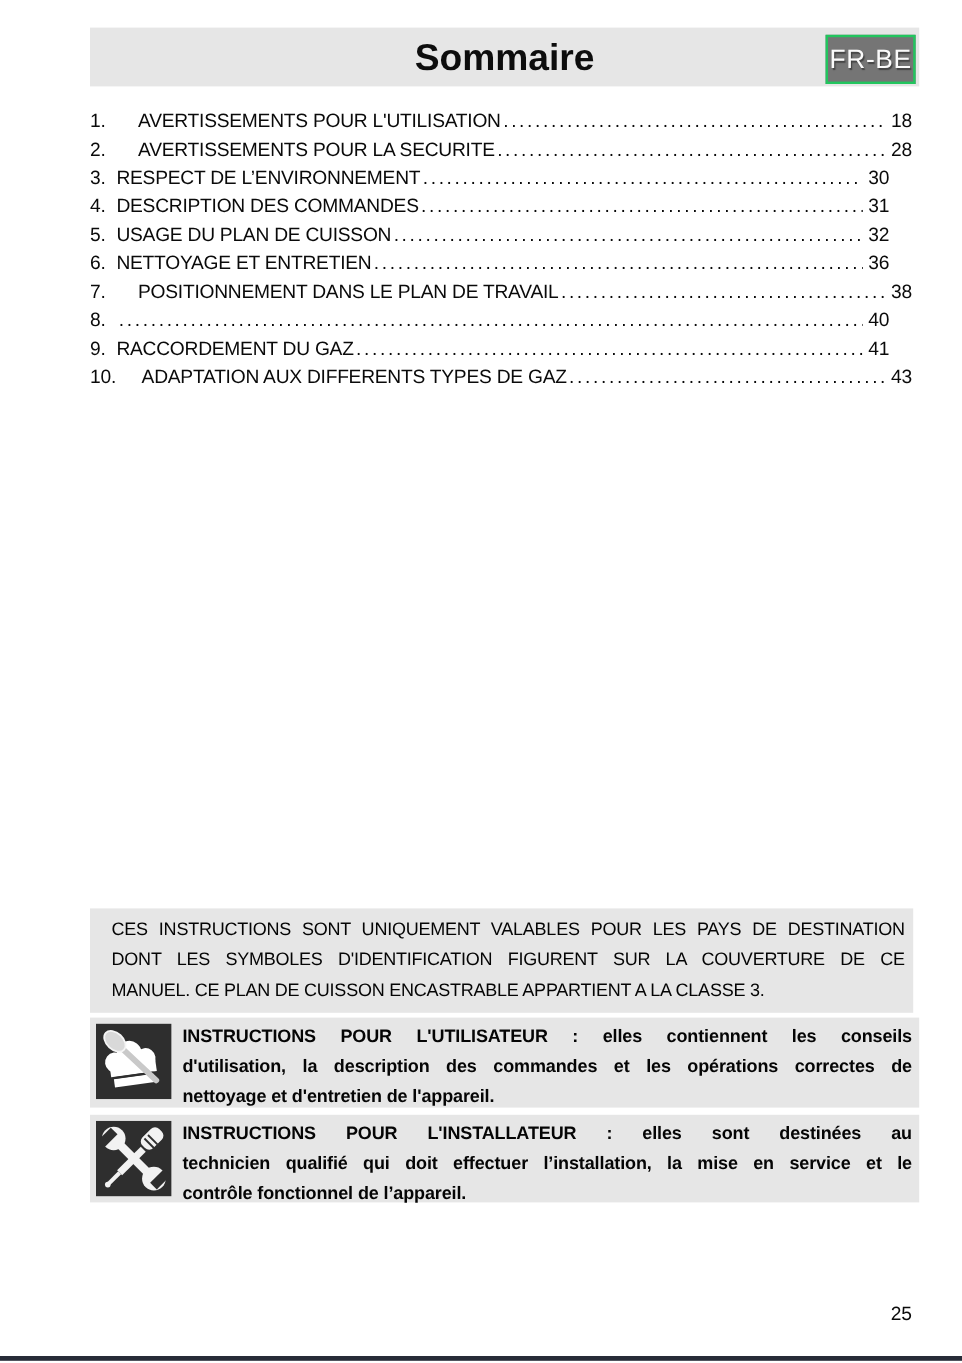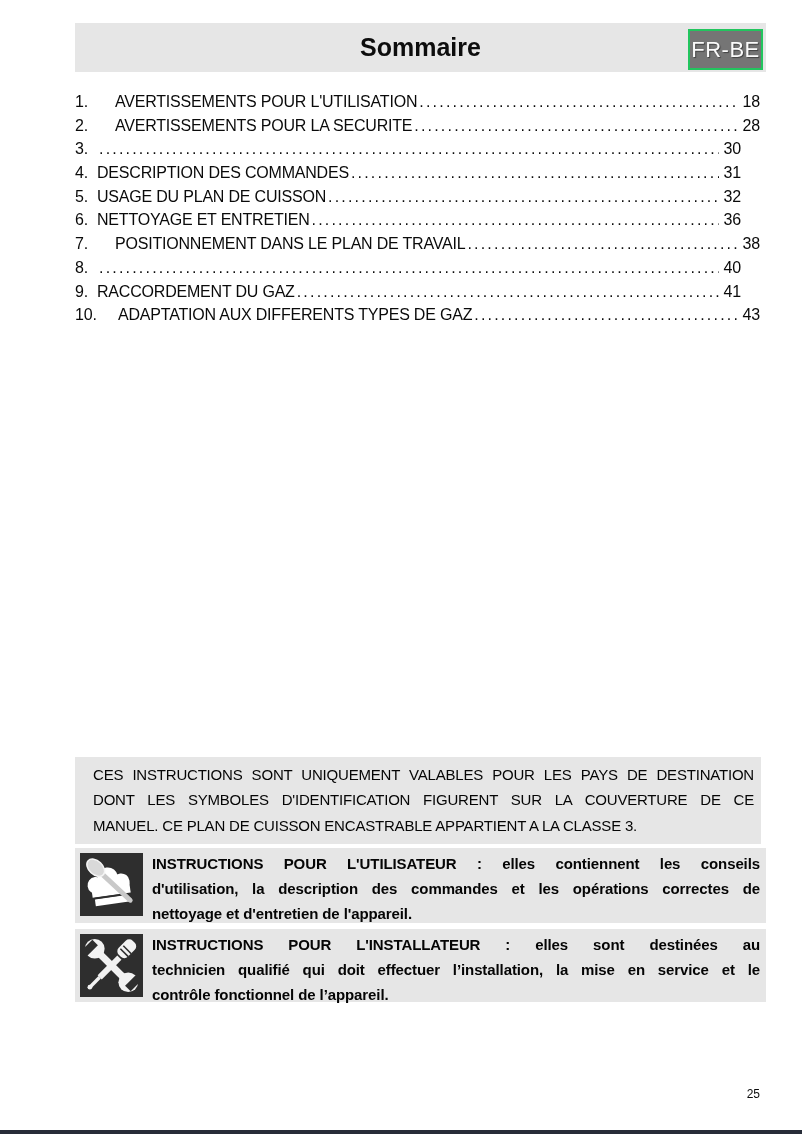--- a/index.html
+++ b/index.html
@@ -8,21 +8,21 @@
     font-family:"Liberation Sans", sans-serif; color:#0a0a0a; overflow:hidden;
   }
 
   
   .header-strip {
     position:absolute; left:75px; top:23px; width:691px; height:49px;
     background:#e6e6e6;
   }
   .header-title {
     width:100%; text-align:center; line-height:49px;
-    font-size:25px; font-weight:bold; color:#0d0d0d;
+    font-size:31px; font-weight:bold; color:#0d0d0d;
   }
   .lang-badge {
     position:absolute; right:3px; top:6px; width:71px; height:37px;
     background:#757575; border:2px solid #22c55e;
     display:flex; align-items:center; justify-content:center;
     font-size:22px; color:#fafafa; letter-spacing:.5px;
     text-shadow:1px 1px 1px rgba(0,0,0,.45);
   }
 
   
@@ -64,21 +64,21 @@
   .instr-user { top:848px; height:75px; }
   .instr-installer { top:929px; height:73px; }
   .instr-icon { flex:none; width:63px; height:63px; margin-top:1px; display:block; }
   .instr-text {
     flex:1 1 auto; min-width:0; font-weight:bold;
     font-size:15px; line-height:25.2px; letter-spacing:-0.1px; color:#050505;
     margin-top:-1px;
   }
 
   
-  .page-number { position:absolute; right:42px; top:1087px; font-size:12px; color:#0a0a0a;margin-left:20px; }
+  .page-number { position:absolute; right:42px; top:1087px; font-size:16px; color:#0a0a0a;margin-left:20px; }
   .bottom-bar { position:absolute; left:0; top:1130px; width:802px; height:4px; background:#272c38; }
 </style>
 </head>
 <body>
 
 <div class="page">
 
   <div class="header-strip">
     <div class="header-title">Sommaire</div>
     <div class="lang-badge">FR-BE</div>
@@ -92,20 +92,21 @@
         <span class="toc-page">18</span>
     </div>
     <div class="toc-row pr0">
       <span class="toc-num w40">2.</span>
         <span class="toc-title">AVERTISSEMENTS POUR LA SECURITE</span>
         <span class="toc-dots"></span>
         <span class="toc-page">28</span>
     </div>
     <div class="toc-row">
       <span class="toc-num">3.</span>
+        <span class="toc-title">RESPECT DE L’ENVIRONNEMENT</span>
         <span class="toc-dots"></span>
         <span class="toc-page">30</span>
     </div>
     <div class="toc-row">
       <span class="toc-num">4.</span>
         <span class="toc-title">DESCRIPTION DES COMMANDES</span>
         <span class="toc-dots"></span>
         <span class="toc-page">31</span>
     </div>
     <div class="toc-row">

